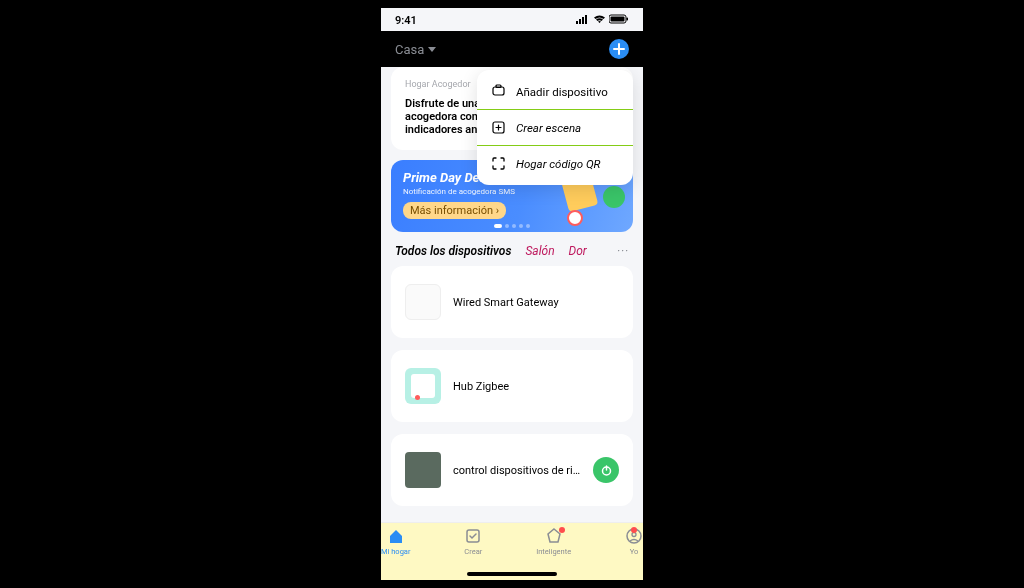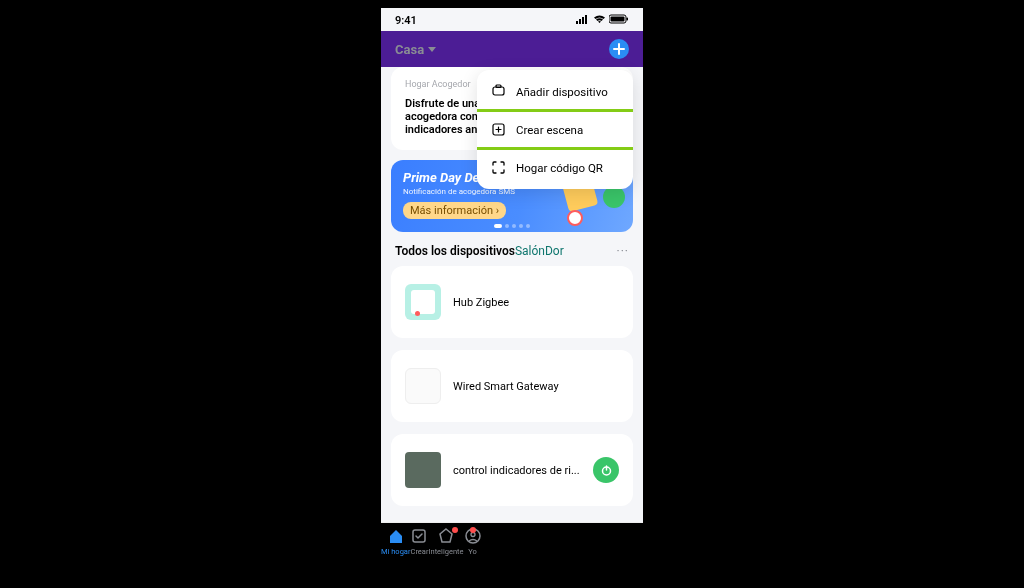--- a/index.html
+++ b/index.html
@@ -32,22 +32,21 @@
     color: #000;
     background: #f5f6f9;
   }
   .status-icons { display: flex; gap: 3px; align-items: center; }
   
   .header {
     display: flex;
     justify-content: space-between;
     align-items: center;
     padding: 8px 14px 8px;
-    background: #4c1d95;
-    font-weight: bold;
+    background: #000000;
   }
   .home-dropdown {
     display: flex;
     align-items: center;
     gap: 4px;
     color: #8a8d94;
     font-size: 13px;
   }
   .chevron-down {
     width: 0; height: 0;
@@ -79,21 +78,21 @@
     z-index: 10;
   }
   .menu-item {
     display: flex;
     align-items: center;
     gap: 10px;
     padding: 10px 14px;
     font-size: 11.5px;
     color: #000;
   }
-  .menu-item + .menu-item { border-top: 3px solid #84cc16; }
+  .menu-item + .menu-item { border-top: 1px solid #84cc16; font-style: italic; }
   .menu-icon { width: 15px; height: 15px; flex-shrink: 0; }
   
   .cozy-card {
     margin: 0 10px 10px;
     background: #fff;
     border-radius: 12px;
     padding: 12px 14px 14px;
     position: relative;
   }
   .cozy-label { font-size: 9px; color: #a5a7ad; margin-bottom: 8px; }
@@ -166,23 +165,25 @@
     width: 16px; height: 16px;
     border-radius: 50%;
     background: #fff;
     border: 2px solid #ff5c5c;
   }
   
   .tabs {
     display: flex;
     align-items: flex-start;
     padding: 0 14px 8px;
+    gap: 14px;
     font-size: 12px;
-  }
-  .tab { color: #0f766e; white-space: nowrap; }
+    font-style: italic;
+  }
+  .tab { color: #be185d; white-space: nowrap; }
   .tab.active { color: #000; font-weight: 600; }
   .tab-more { color: #8a8d94; letter-spacing: 1px; margin-left: auto; }
   
   .device-list { padding: 0 10px; }
   .device-card {
     background: #fff;
     border-radius: 12px;
     padding: 18px 14px;
     display: flex;
     align-items: center;
@@ -221,24 +222,24 @@
     color: #fff;
     display: flex; align-items: center; justify-content: center;
     flex-shrink: 0;
   }
   
   .bottom-nav {
     position: absolute;
     bottom: 0;
     left: 0; right: 0;
     height: 58px;
-    background: #000000;
+    background: #fef9c3;
     border-top: 1px solid #eee;
     display: flex;
-    justify-content: flex-start;
+    justify-content: space-between;
     padding-top: 4px;
   }
   .nav-item {
     display: flex;
     flex-direction: column;
     align-items: center;
     gap: 2px;
     font-size: 7.5px;
     color: #8a8d94;
     position: relative;
@@ -366,32 +367,32 @@
 
   <div class="tabs">
     <div class="tab active">Todos los dispositivos</div>
     <div class="tab">Salón</div>
     <div class="tab">Dor</div>
     <div class="tab-more">···</div>
   </div>
 
   <div class="device-list">
     <div class="device-card">
+      <div class="device-thumb white"></div>
+      <div class="device-name">Wired Smart Gateway</div>
+    </div>
+    <div class="device-card">
       <div class="device-thumb mint">
           <span class="mint-dot"></span>
         </div>
       <div class="device-name">Hub Zigbee</div>
     </div>
     <div class="device-card">
-      <div class="device-thumb white"></div>
-      <div class="device-name">Wired Smart Gateway</div>
-    </div>
-    <div class="device-card">
       <div class="device-thumb dark"></div>
-      <div class="device-name">control indicadores de ri...</div>
+      <div class="device-name">control dispositivos de ri...</div>
       <div class="device-power">
         <svg width="13" height="13" viewBox="0 0 13 13">
             <circle cx="6.5" cy="7" r="4" fill="none" stroke="#fff" stroke-width="1.5"></circle>
             <path d="M6.5 2 v4" stroke="#fff" stroke-width="1.5" stroke-linecap="round"></path>
           </svg>
       </div>
     </div>
   </div>
 
   <div class="bottom-nav">

